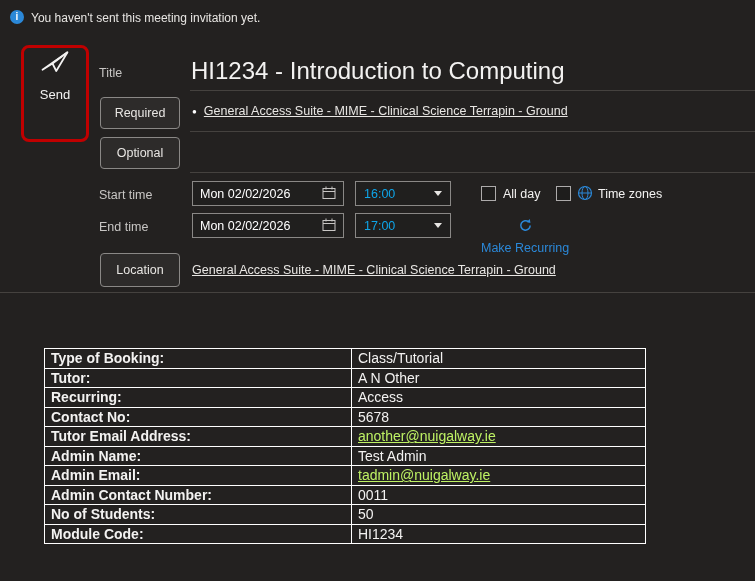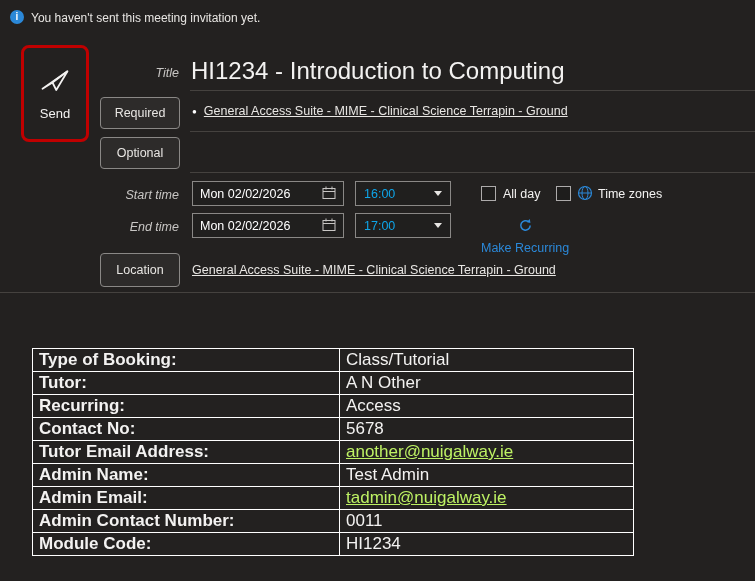--- a/index.html
+++ b/index.html
@@ -17,29 +17,29 @@
     position:absolute; left:10px; top:10px; width:14px; height:14px;
     background:#2b88d8; border-radius:50%; color:#ffffff;
     font-size:10px; font-weight:bold; text-align:center; line-height:14px;
   }
   .info-text { position:absolute; left:31px; top:11px; font-size:12px; color:#e8e6e3; }
 
   
   .send-box {
     position:absolute; left:21px; top:45px; width:62px; height:91px;
     border:3px solid #c00000; border-radius:8px;
-    display:flex; flex-direction:column; align-items:center; justify-content:center;
+    display:flex; flex-direction:column; align-items:center; justify-content:flex-start;
     gap:10px; cursor:pointer; background:#232120;
   }
   .send-label { font-size:13px; color:#f3f2f1; }
 
   
   .fld-label {
-    position:absolute; left:99px; width:80px; text-align:right;
-    color:#c8c6c4; font-size:12.5px;font-style:italic;
+    position:absolute; left:99px; width:80px; text-align:left;
+    color:#c8c6c4; font-size:12.5px;
   }
   .fld-btn {
     position:absolute; left:100px; width:78px; height:30px;
     background:#2d2b2a; border:1px solid #8a8886; border-radius:4px;
     color:#e8e6e3; font-size:12.5px;
     display:flex; align-items:center; justify-content:center; cursor:pointer;
   }
 
   .title-value {
     position:absolute; left:191px; top:57px; font-size:24px;
@@ -75,22 +75,22 @@
     position:absolute; display:flex; align-items:center; gap:5px;
     color:#2b88d8; cursor:pointer;
   }
   .location-link {
     position:absolute; left:192px; top:263px;
     color:#e8e6e3; text-decoration:underline; cursor:pointer;
   }
 
   
   .details-table {
-    position:absolute; left:32px; top:348px; width:602px;
-    border-collapse:collapse; font-size:17px; color:#f3f2f1;
+    position:absolute; left:44px; top:348px; width:602px;
+    border-collapse:collapse; font-size:14px; color:#f3f2f1;
     background:#232120;
   }
   .details-table td {
     border:1px solid #ffffff; padding:1px 6px; height:16.5px;
     vertical-align:middle;
   }
   .details-table td.lbl { font-weight:bold; width:294px; }
   .email-link { color:#bef264; text-decoration:underline; cursor:pointer; }
 </style>
 </head>
@@ -213,19 +213,23 @@
         </tr>
         <tr>
           <td class="lbl">Admin Email:</td>
           <td><a class="email-link">tadmin@nuigalway.ie</a></td>
         </tr>
         <tr>
           <td class="lbl">Admin Contact Number:</td>
           <td>0011</td>
         </tr>
         <tr>
+          <td class="lbl">No of Students:</td>
+          <td>50</td>
+        </tr>
+        <tr>
           <td class="lbl">Module Code:</td>
           <td>HI1234</td>
         </tr>
       </tbody>
   </table>
 
 </div>
 
 </body></html>

